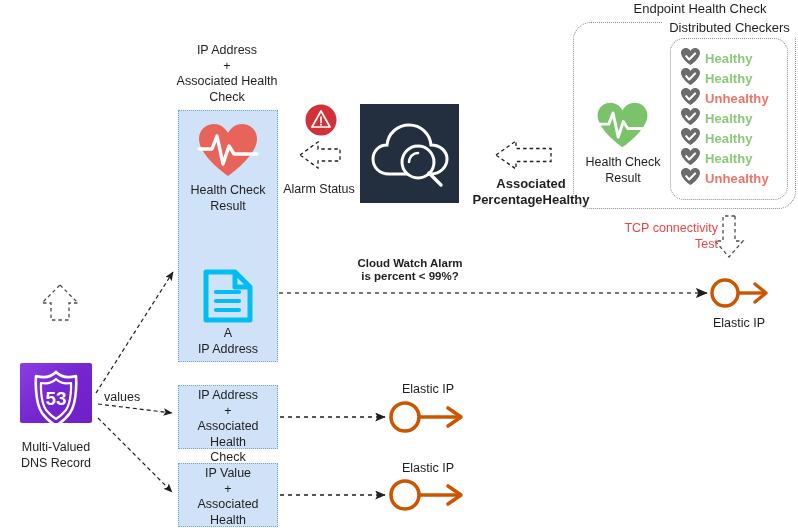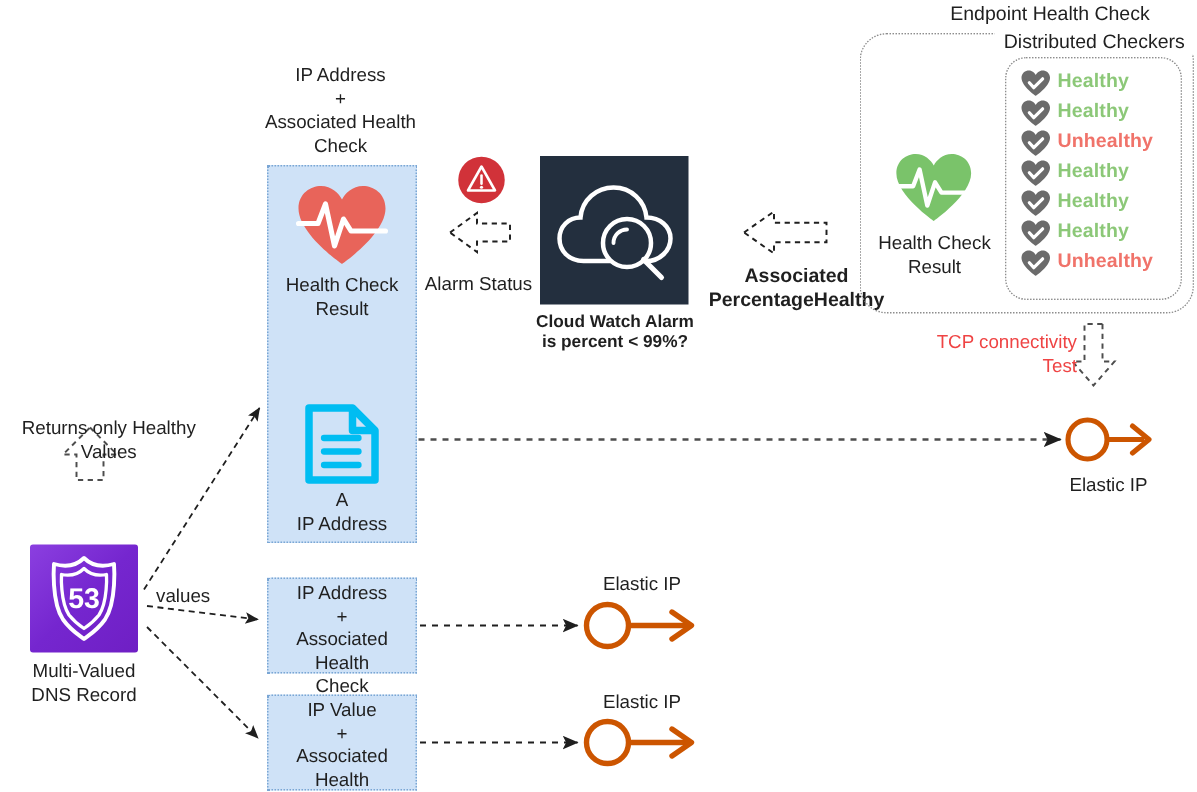--- a/index.html
+++ b/index.html
@@ -59,41 +59,42 @@
   }
   .panel-inner {
     position: absolute;
     border: 1.5px dotted #8d8d8d;
     border-radius: 14px;
     box-sizing: border-box;
     background: transparent;
   }
   .checker-row {
     display: flex;
-    align-items: flex-start;
+    align-items: flex-end;
     height: 20px;
     margin: 0;
     padding-left: 4px;
   }
   .checker-row .ctext {
     font-size: 13px;
     font-weight: bold;
     margin-left: 4px;
     letter-spacing: 0.1px;
   }
   .bold-lbl {
     font-weight: bold;
     font-size: 13px;
     line-height: 16px;
   }
   .cw-caption {
     font-weight: bold;
     font-size: 11.5px;
     line-height: 14px;
     color: #1f1f1f;
+    margin-top: 48px;
   }
   svg { overflow: visible; }
 </style>
 </head>
 <body>
 
 <div id="canvas">
 
   <svg class="abs" style="left:0; top:0; width:798px; height:528px;">
     <defs>
@@ -116,23 +117,22 @@
 
     <path d="M60,285 L78,303 L69,303 L69,320 L51,320 L51,303 L42,303 Z" fill="none" stroke="#4d4d4d" stroke-width="1.3" stroke-dasharray="3.5,3"></path>
 
     <path d="M300,155 L318,142 L318,149 L340,149 L340,161 L318,161 L318,168 Z" fill="none" stroke="#1f1f1f" stroke-width="1.3" stroke-dasharray="3.5,3"></path>
 
     <path d="M496,155 L516,141 L516,148.5 L551,148.5 L551,161.5 L516,161.5 L516,169 Z" fill="none" stroke="#1f1f1f" stroke-width="1.3" stroke-dasharray="3.5,3"></path>
 
     <path d="M735,216 L735,241 L743,241 L729,257 L715,241 L723,241 L723,216 Z" fill="none" stroke="#4d4d4d" stroke-width="1.3" stroke-dasharray="3.5,3"></path>
   </svg>
 
-  <div class="lbl" style="left:0px; top:278px; width:145px; font-size:12.5px;">Returns only Healthy Values</div>
-
-  <div class="r53-tile" style="left:20px; top:363px; width:72px; height:72px;">
+
+  <div class="r53-tile" style="left:20px; top:363px; width:72px; height:60px;">
     <svg width="72" height="72" viewBox="0 0 72 72">
       <path d="M36 9 C30 15, 23 15, 16 13 C16 13, 14 38, 22 50 C27 57, 32 60, 36 63
                C40 60, 45 57, 50 50 C58 38, 56 13, 56 13 C49 15, 42 15, 36 9 Z" fill="none" stroke="#ffffff" stroke-width="2.6" stroke-linejoin="round"></path>
       <path d="M36 16 C31 21, 26 21, 21 20 C21 20, 20 38, 26 47 C30 52, 33 54, 36 56
                C39 54, 42 52, 46 47 C52 38, 51 20, 51 20 C46 21, 41 21, 36 16 Z" fill="none" stroke="#ffffff" stroke-width="2.2" stroke-linejoin="round"></path>
       <text x="36" y="42" text-anchor="middle" fill="#ffffff" font-family="Liberation Sans, sans-serif" font-size="19" font-weight="bold">53</text>
     </svg>
   </div>
   <div class="lbl" style="left:4px; top:440px; width:104px;">Multi-Valued
 DNS Record</div>

